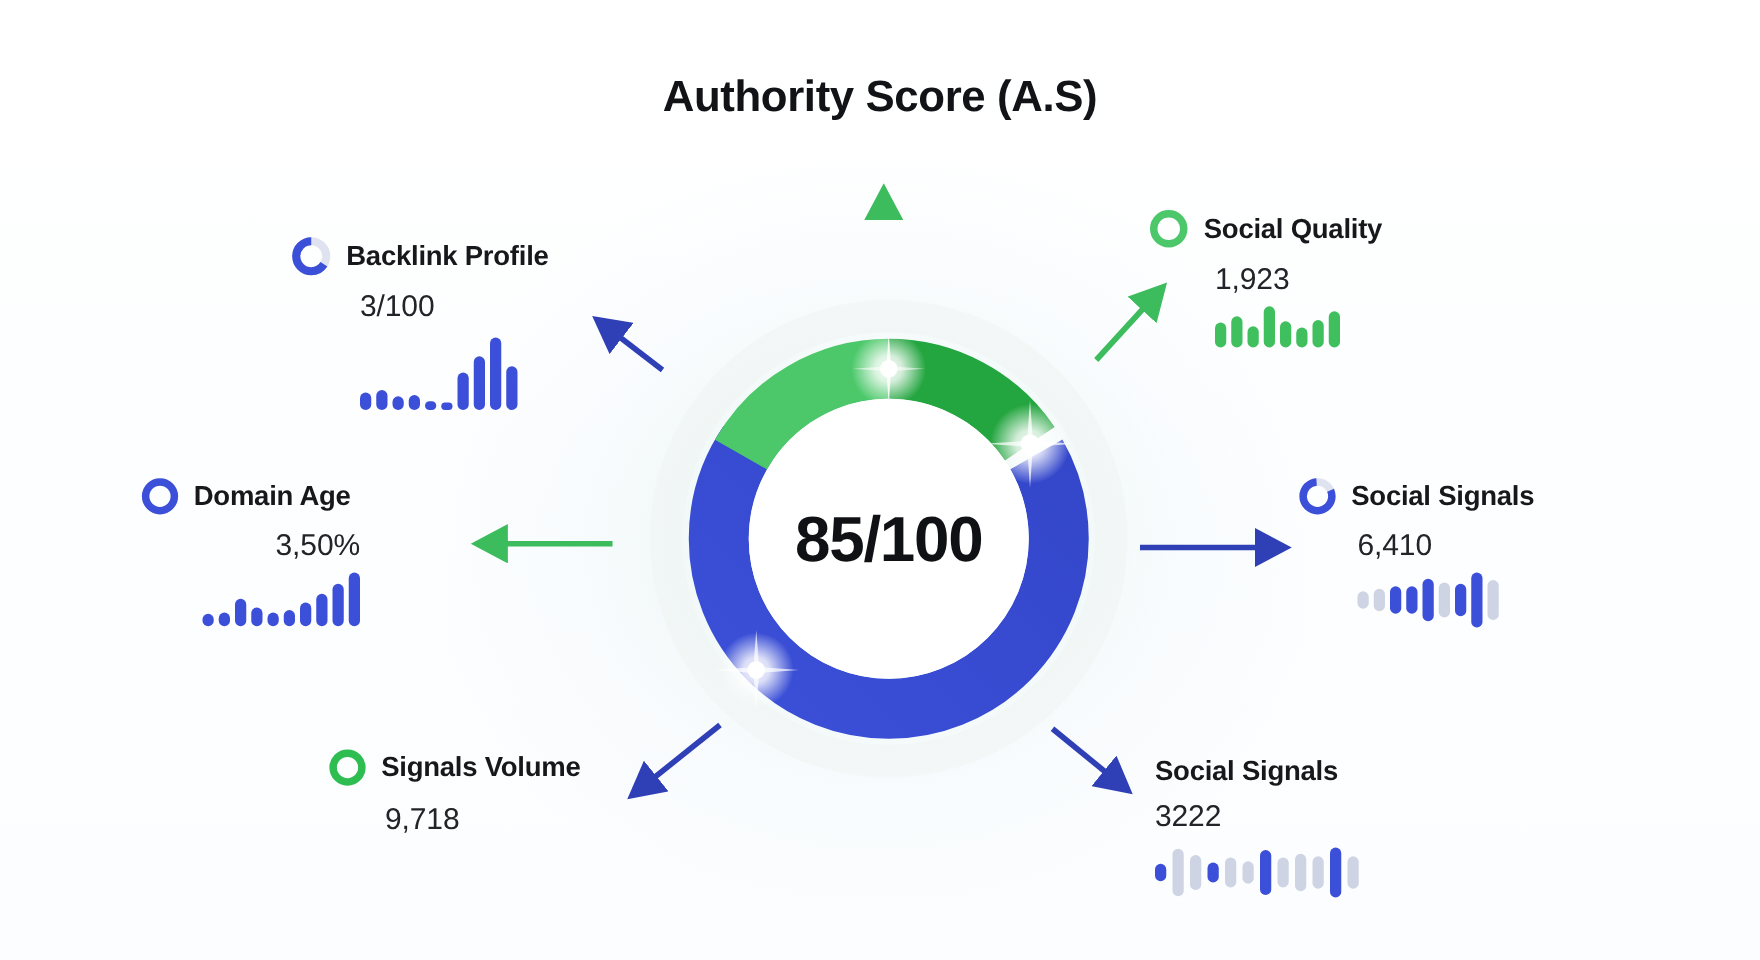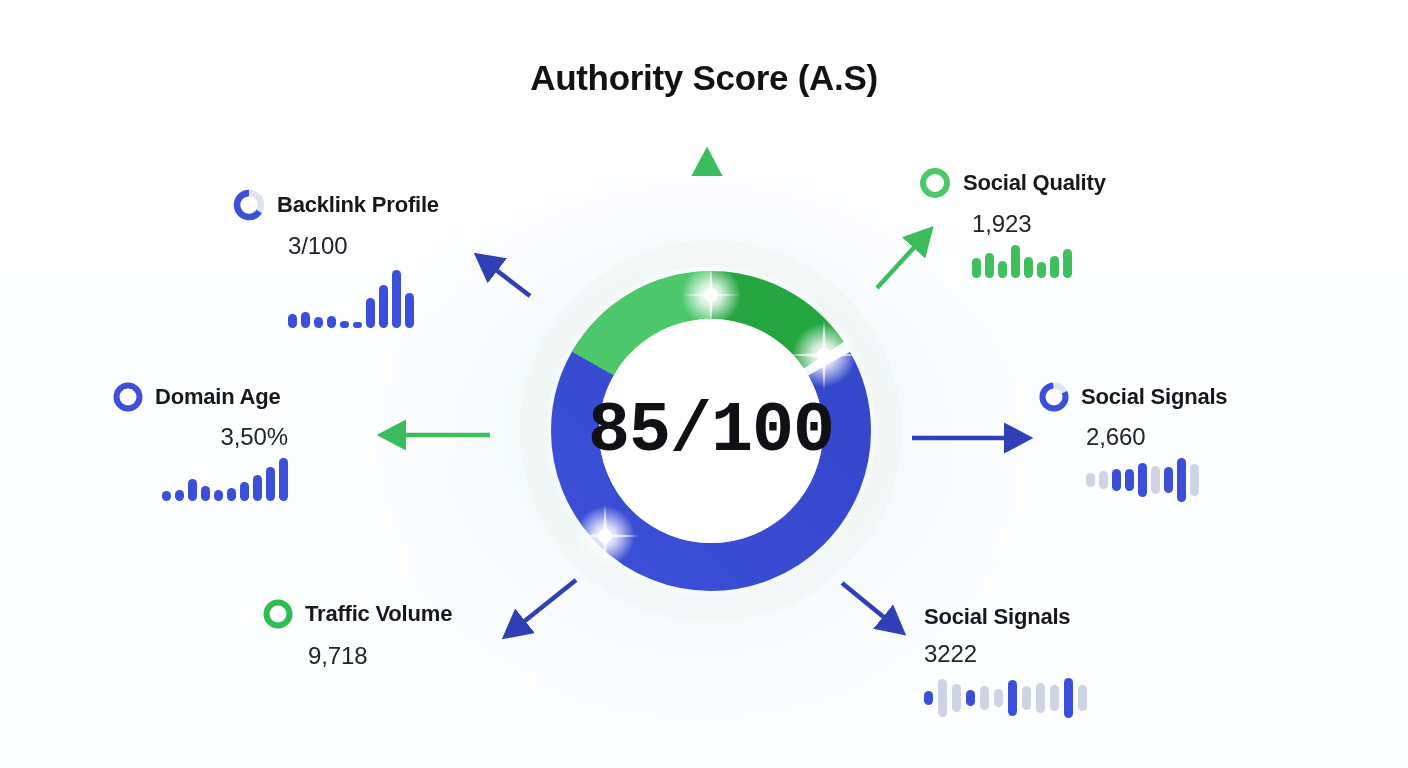--- a/index.html
+++ b/index.html
@@ -50,25 +50,24 @@
   }
   #donut-svg { display: block; width: 390px; height: 390px; }
 
   #score {
     position: absolute;
     left: 0; top: 0;
     width: 390px; height: 390px;
     display: flex;
     align-items: center;
     justify-content: center;
-    font-size: 70px;
+    font-size: 51px;
     font-weight: bold;
     color: #101114;
     letter-spacing: -1px;
-    font-family: Liberation Mono, monospace;
   }
 
   
   #arrows {
     position: absolute;
     inset: 0;
     width: 1408px;
     height: 768px;
     pointer-events: none;
   }
@@ -313,40 +312,40 @@
   </div>
 
   <div class="metric" id="m-social-right">
     <div class="metric-head">
       <svg class="ring-icon" width="32" height="32" viewBox="0 0 32 32">
         <circle cx="16" cy="16" r="11.5" fill="none" stroke="#dfe3f0" stroke-width="6"></circle>
         <circle cx="16" cy="16" r="11.5" fill="none" stroke="#3b4fd8" stroke-width="6" stroke-dasharray="58 14" stroke-dashoffset="-13" transform="rotate(-90 16 16)" stroke-linecap="butt"></circle>
       </svg>
       <div class="metric-label">Social Signals</div>
     </div>
-    <div class="metric-value">2,660</div>
+    <div class="metric-value">6,410</div>
     <div class="spark mid">
       <div class="bar" style="height:30%;background:#ced4e4"></div>
       <div class="bar" style="height:40%;background:#ced4e4"></div>
       <div class="bar" style="height:46%;background:#3b4fd8"></div>
       <div class="bar" style="height:48%;background:#3b4fd8"></div>
       <div class="bar" style="height:72%;background:#3b4fd8"></div>
       <div class="bar" style="height:60%;background:#ced4e4"></div>
       <div class="bar" style="height:56%;background:#3b4fd8"></div>
       <div class="bar" style="height:96%;background:#3b4fd8"></div>
       <div class="bar" style="height:70%;background:#ced4e4"></div>
     </div>
   </div>
 
   <div class="metric" id="m-traffic">
     <div class="metric-head">
       <svg class="ring-icon" width="32" height="32" viewBox="0 0 32 32">
         <circle cx="16" cy="16" r="11.5" fill="none" stroke="#2ebd51" stroke-width="6"></circle>
       </svg>
-      <div class="metric-label">Traffic Volume</div>
+      <div class="metric-label">Signals Volume</div>
     </div>
     <div class="metric-value">9,718</div>
   </div>
 
   <div class="metric" id="m-social-bottom">
     <div class="metric-head">
       <div class="metric-label">Social Signals</div>
     </div>
     <div class="metric-value">3222</div>
     <div class="spark mid">

